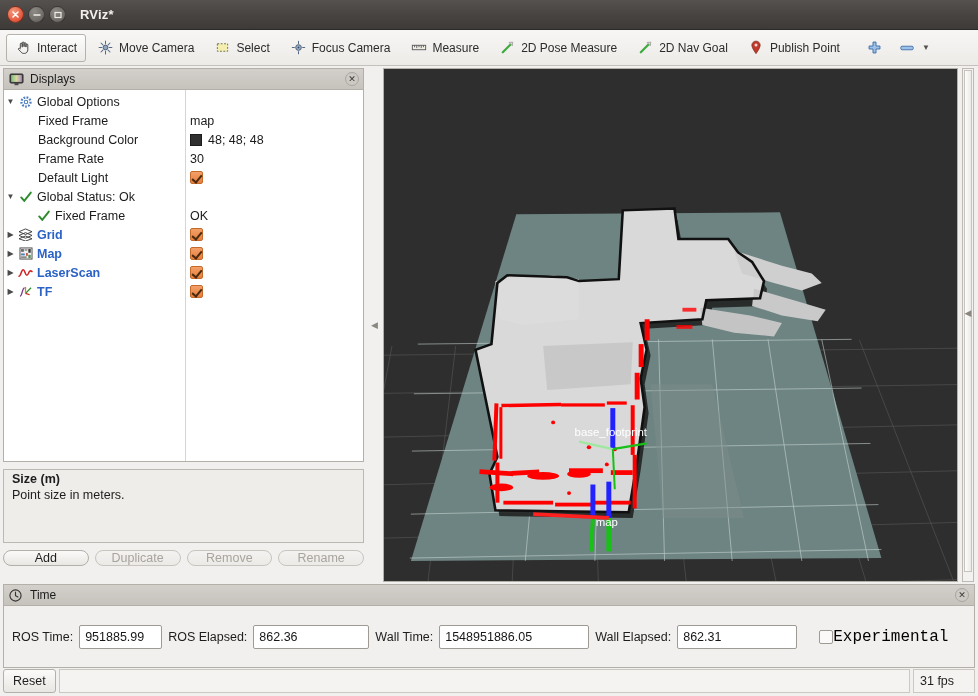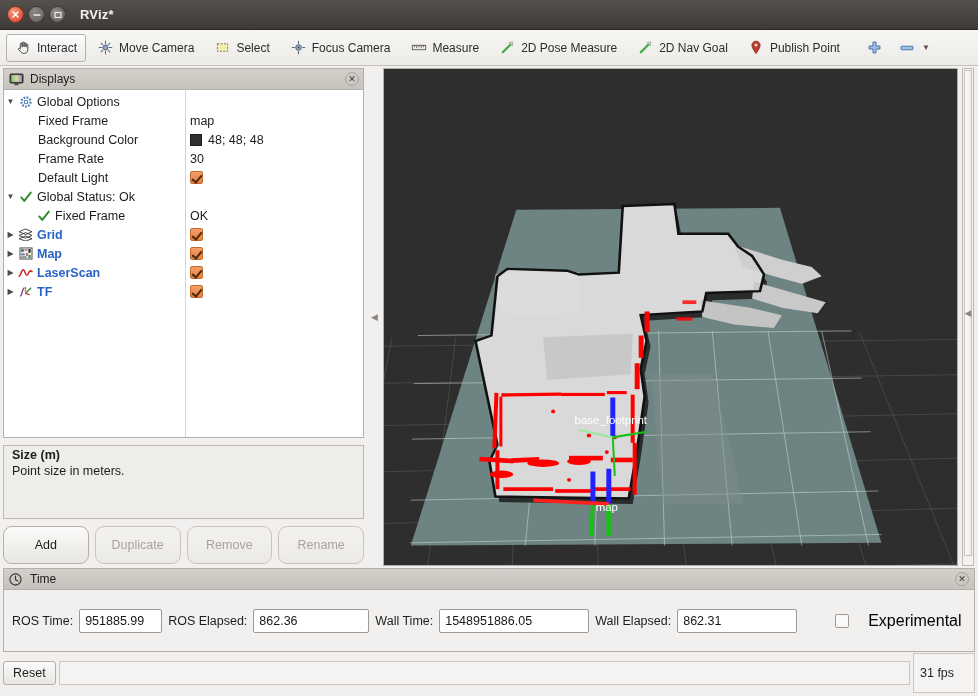--- a/index.html
+++ b/index.html
@@ -170,21 +170,21 @@
   .descbox .dtitle2 { font-weight: bold; margin-bottom: 2px; }
 
   
   .btnrow {
     flex: 0 0 30px;
     display: flex; gap: 6px;
     margin-top: 7px; margin-bottom: 2px;
   }
   .pbtn {
     flex: 1 1 0;
-    height: 38px;
+    height: 16px;
     background: linear-gradient(to bottom,#fbfaf9,#e9e7e3);
     border: 1px solid #b3afa9;
     border-radius: 9px;
     font-size: 12.5px; color: #1f1f1f;
     display: flex; align-items: center; justify-content: center;
     cursor: default;
   }
   .pbtn.disabled { color: #a8a49e; background: linear-gradient(to bottom,#f4f2f0,#eceae7); border-color:#c8c4be;}
 
   
@@ -258,21 +258,21 @@
     border: 1px solid #9e9a94;
     border-radius: 2px;
     font-size: 12.5px; color: #161616;
     display: flex; align-items: center;
     padding: 0 5px;
   }
   .w-rostime { width: 83px; }
   .w-roselap { width: 116px; }
   .w-walltime{ width: 150px; }
   .w-wallelap{ width: 120px; }
-  .expwrap { display:flex; align-items:center; gap:19px; margin-left: 32px; }
+  .expwrap { display:flex; align-items:center; gap:0; margin-left: 16px; font-family: Liberation Mono, monospace; }
   .expbox {
     width: 14px; height: 14px; background:#faf9f7;
     border: 1px solid #9e9a94; border-radius: 2px;
   }
 
   
   .statusbar {
     flex: 0 0 28px;
     display: flex; align-items: center;
     padding: 1px 3px 3px 3px;
@@ -287,21 +287,21 @@
     display: flex; align-items: center; cursor: default;
   }
   .statusmsg {
     flex: 1 1 auto; height: 24px;
     background: #f5f3f1;
     border: 1px solid #cbc7c1;
     display:flex; align-items:center; padding: 0 5px;
     font-size: 12px; color: #333;
   }
   .fps {
-    height: 40px; min-width: 62px;
+    height: 24px; min-width: 62px;
     background: #f5f3f1;
     border: 1px solid #cbc7c1;
     display:flex; align-items:center; justify-content:flex-start;
     padding: 0 6px;
     font-size: 12.5px; color: #1f1f1f;
   }
 </style>
 </head>
 <body>
 

